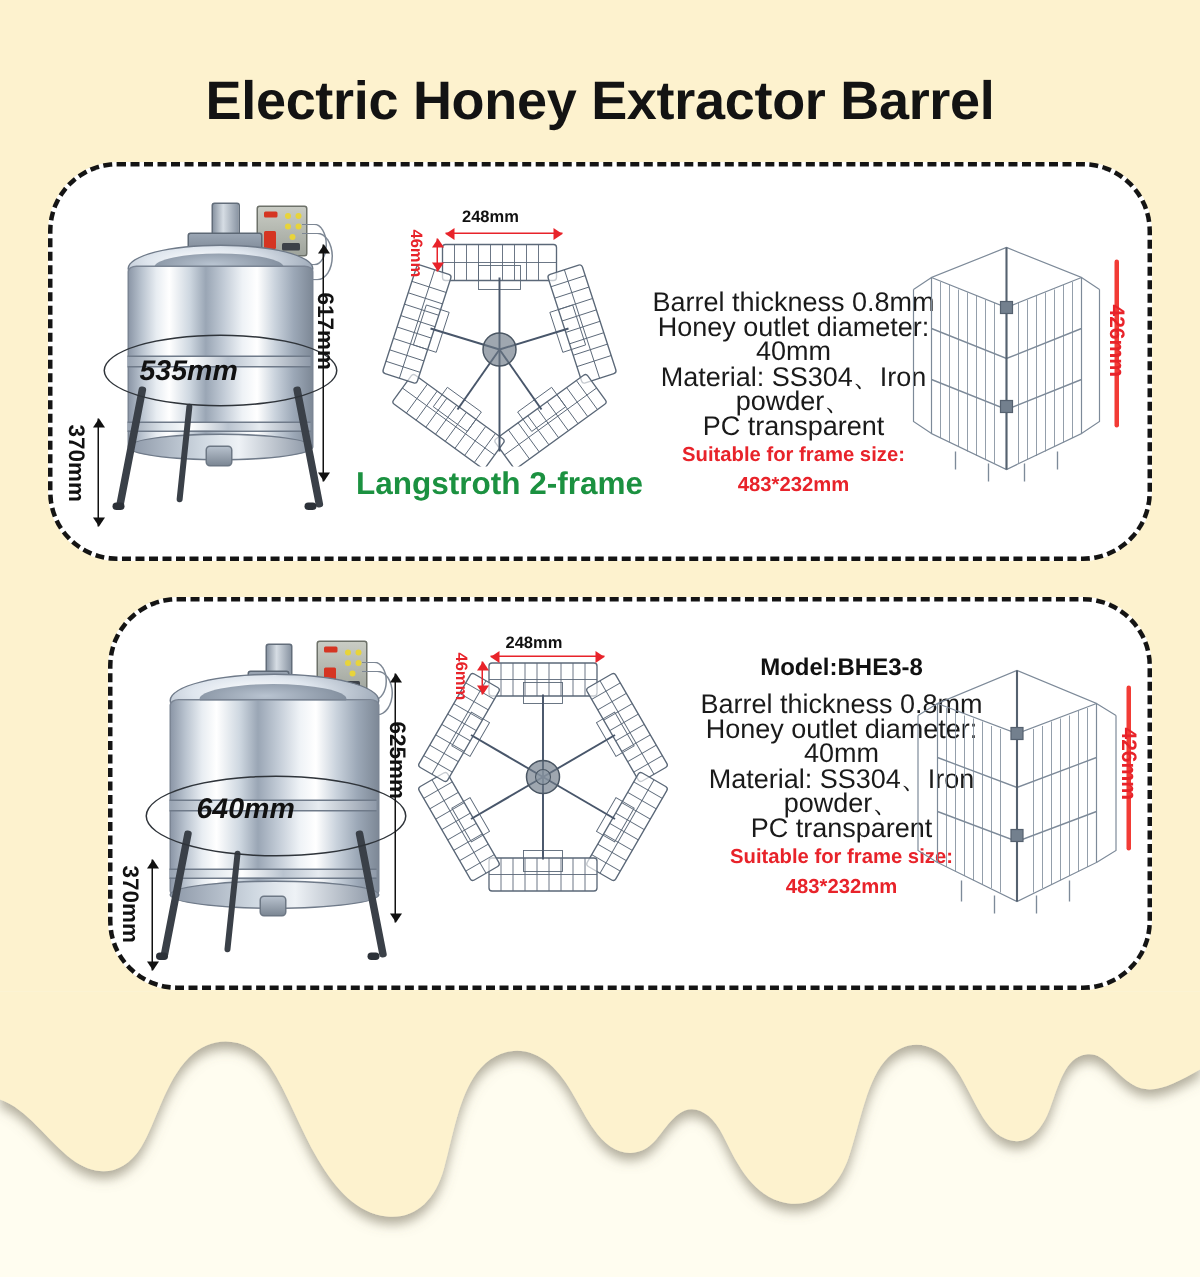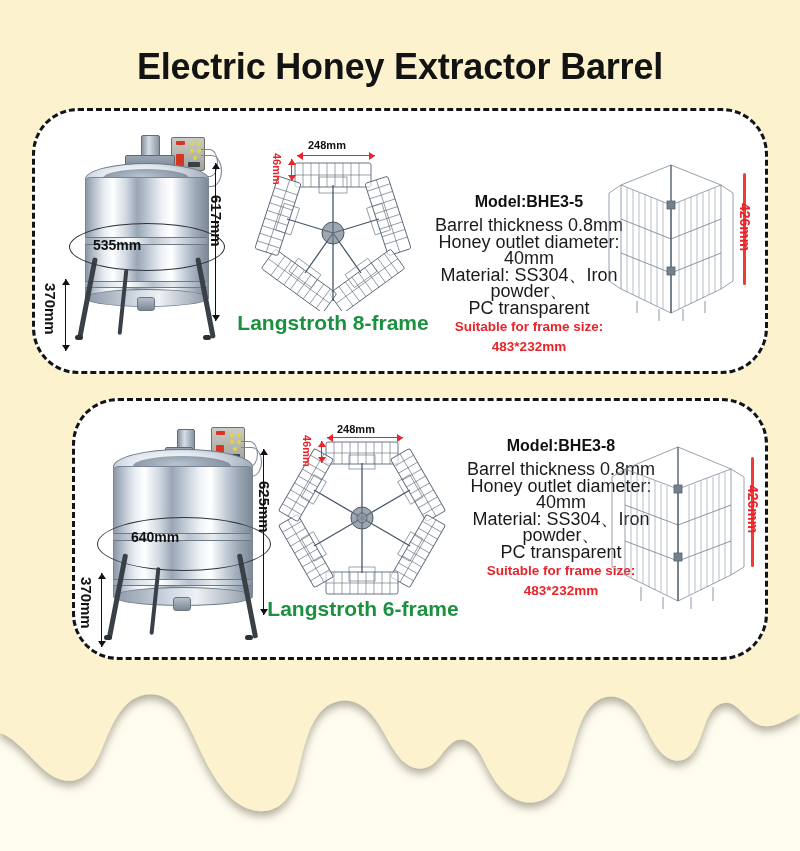--- a/index.html
+++ b/index.html
@@ -103,21 +103,21 @@
   }
   .hoop{
     position:absolute;border:1.5px solid #2f343a;border-radius:50%;
     background:transparent;
   }
 
   
   .dim-label{
     position:absolute;color:#111;font-weight:bold;white-space:nowrap;
   }
-  .dim-h{font-size:14px;}
+  .dim-h{font-size:19px;font-style:italic;}
   .dim-v{font-size:15px;transform-origin:0 0;transform:rotate(90deg);}
   .arrow-v{position:absolute;width:1px;background:#111;}
   .arrow-v:before,.arrow-v:after{
     content:"";position:absolute;left:-3.5px;width:0;height:0;
     border-left:4px solid transparent;border-right:4px solid transparent;
   }
   .arrow-v:before{top:0;border-bottom:6px solid #111;}
   .arrow-v:after{bottom:0;border-top:6px solid #111;}
   .arrow-h-red{position:absolute;height:1px;background:#e8232a;}
   .arrow-h-red:before,.arrow-h-red:after{
@@ -307,24 +307,23 @@
           </g>
         </svg>
       </div>
 
       <div class="arrow-h-red" style="left:262px;top:44px;width:78px;"></div>
       <div class="dim-sm" style="left:273px;top:28px;">248mm</div>
 
       <div class="arrow-v-red" style="left:256px;top:48px;height:22px;"></div>
       <div class="dim-red-sm" style="left:248px;top:42px;">46mm</div>
 
-      <div class="frame-caption" style="left:198px;top:200px;width:200px;">Langstroth 8-frame</div>
+      <div class="frame-caption" style="left:198px;top:200px;width:200px;">Langstroth 2-frame</div>
 
       <div class="spec-block" style="left:396px;top:82px;width:196px;">
-        <div class="spec-model">Model:BHE3-5</div>
         <div class="spec-line">Barrel thickness 0.8mm</div>
         <div class="spec-line">Honey outlet diameter: 40mm</div>
         <div class="spec-line">Material: SS304、Iron powder、</div>
         <div class="spec-line">PC transparent</div>
         <div class="spec-red">Suitable for frame size:</div>
         <div class="spec-red">483*232mm</div>
       </div>
 
       <div class="product-block" style="left:566px;top:38px;width:140px;height:180px;">
         <svg width="140" height="180" viewBox="0 0 140 180">
@@ -513,21 +512,20 @@
           </g>
         </svg>
       </div>
 
       <div class="arrow-h-red" style="left:252px;top:36px;width:76px;"></div>
       <div class="dim-sm" style="left:262px;top:22px;">248mm</div>
 
       <div class="arrow-v-red" style="left:246px;top:40px;height:22px;"></div>
       <div class="dim-red-sm" style="left:238px;top:34px;">46mm</div>
 
-      <div class="frame-caption" style="left:186px;top:196px;width:204px;">Langstroth 6-frame</div>
 
       <div class="spec-block" style="left:388px;top:36px;width:196px;">
         <div class="spec-model">Model:BHE3-8</div>
         <div class="spec-line">Barrel thickness 0.8mm</div>
         <div class="spec-line">Honey outlet diameter: 40mm</div>
         <div class="spec-line">Material: SS304、Iron powder、</div>
         <div class="spec-line">PC transparent</div>
         <div class="spec-red">Suitable for frame size:</div>
         <div class="spec-red">483*232mm</div>
       </div>

